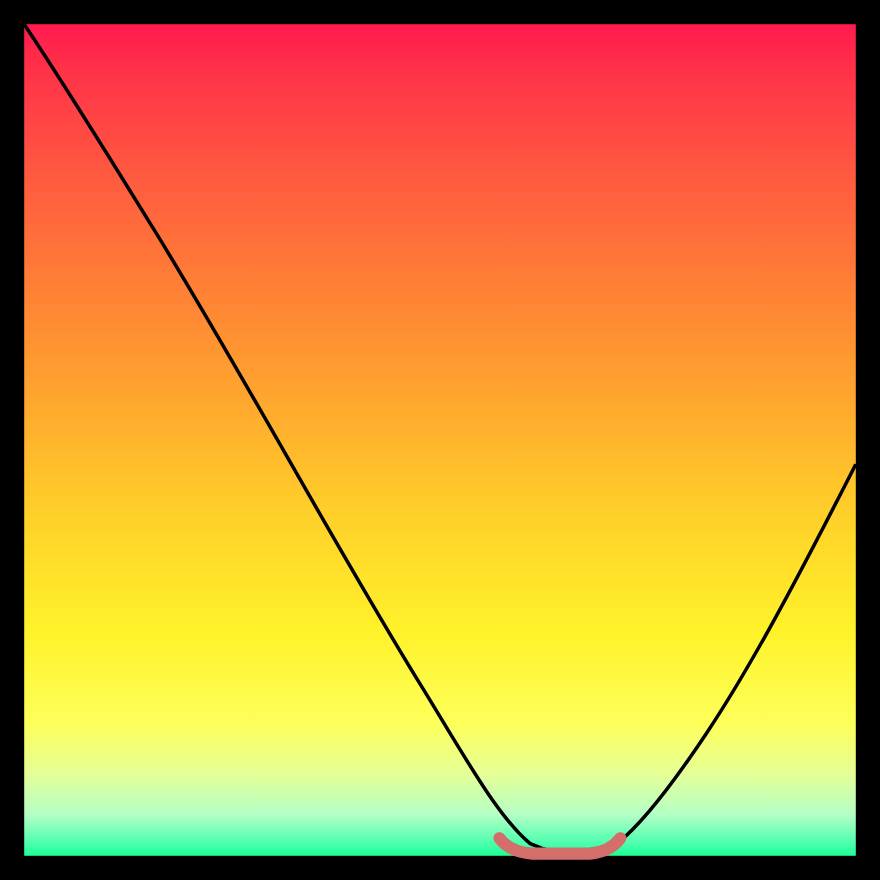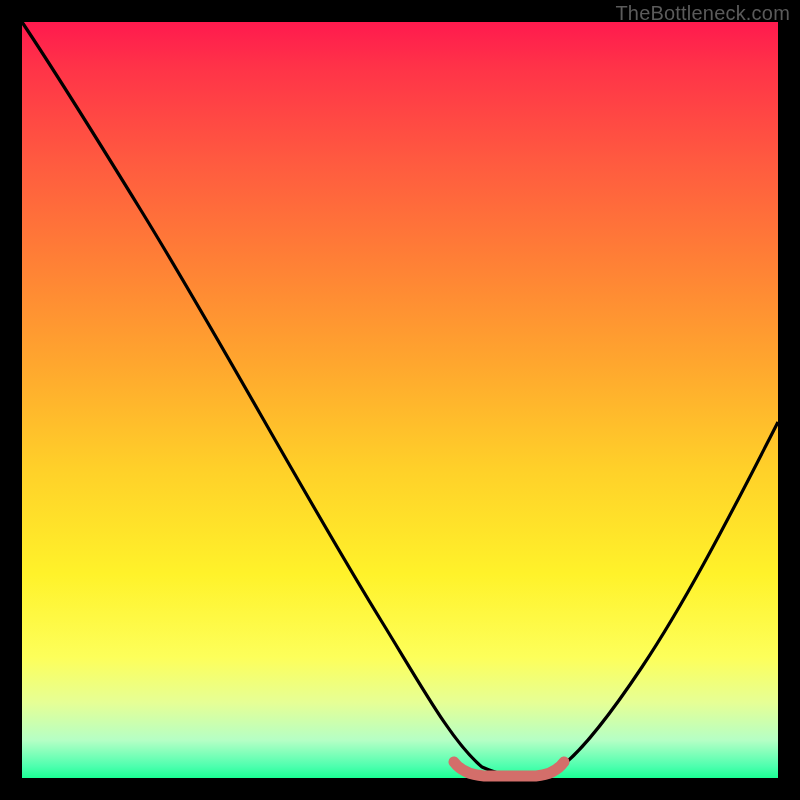--- a/index.html
+++ b/index.html
@@ -73,14 +73,13 @@
            C 475 752, 490 755, 505 755
            C 520 755, 528 752, 540 744
            C 560 728, 590 690, 620 645
            C 660 585, 700 510, 756 400" fill="none" stroke="#000" stroke-width="3.2"></path>
       <path d="M 432 740
            C 438 748, 448 753, 462 754
            L 514 754
            C 528 753, 536 748, 542 740" fill="none" stroke="#d36e6a" stroke-width="11" stroke-linecap="round"></path>
     </svg>
   </div>
-  <div class="attribution">TheBottleneck.com</div>
 </div>
 
 </body></html>

